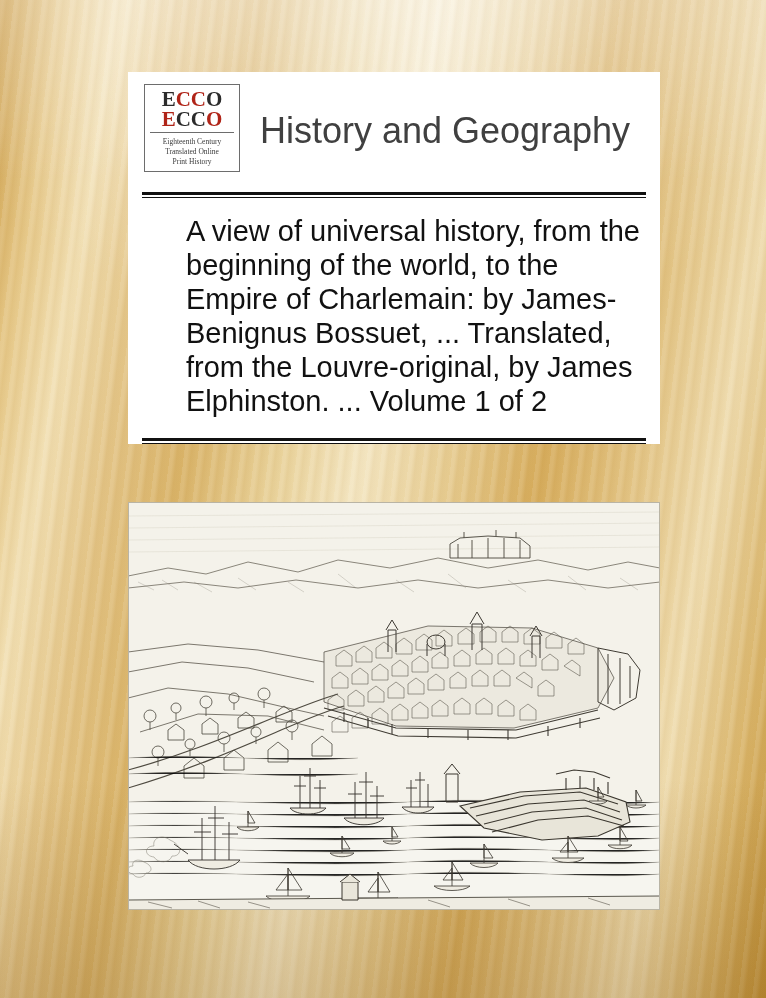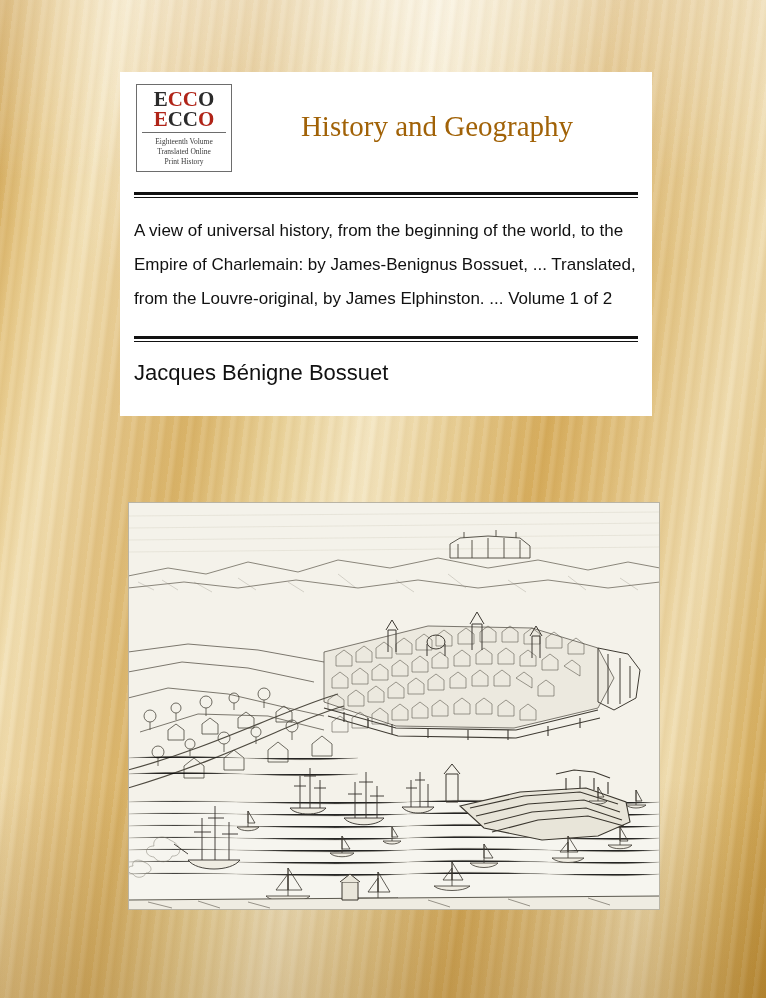--- a/index.html
+++ b/index.html
@@ -51,21 +51,21 @@
         rgba(255,255,255,0.10) 0px,
         rgba(255,255,255,0.10) 3px,
         rgba(160,110,30,0.06) 7px,
         rgba(255,255,255,0.00) 14px);
     pointer-events: none;
   }
 
   
   #title-card {
     position: absolute;
-    left: 120px;
+    left: 128px;
     top: 72px;
     width: 532px;
     background: #ffffff;
     box-sizing: border-box;
     padding: 0;
   }
 
   #ecco-row {
     display: flex;
     align-items: flex-start;
@@ -96,44 +96,45 @@
   }
   .ecco-sub {
     font-family: "Liberation Serif", serif;
     font-size: 7.5px;
     line-height: 10px;
     color: #3a3a3a;
   }
   #series-title {
     flex: 1 1 auto;
     text-align: center;
-    font-family: Liberation Serif, serif;
-    font-size: 29px;
-    color: #a16207;
+    font-family: Liberation Sans, sans-serif;
+    font-size: 36px;
+    color: #404040;
     padding-top: 26px;
     padding-left: 6px;
   }
 
   .hr-thick {
     height: 3px;
     background: #111;
     margin: 4px 14px 0 14px;
   }
   .hr-thin {
     height: 1px;
     background: #111;
     margin: 2px 14px 0 14px;
   }
 
   #main-title {
-    font-size: 17px;
+    font-size: 29px;
     line-height: 34px;
     color: #111;
     padding: 16px 14px 16px 14px;
     font-family: "Liberation Sans", sans-serif;
+    margin-left: 44px;
   }
 
   #author-block {
     padding: 18px 14px 30px 14px;
     font-size: 22px;
     color: #111;
     font-family: "Liberation Sans", sans-serif;
   }
 
   
@@ -155,36 +156,35 @@
   <div id="cover-streaks"></div>
   <div id="cover-vignette"></div>
 
   <div id="title-card">
 
     <div id="ecco-row">
       <div id="ecco-logo">
         <div class="ecco-word"><span>E</span><span class="c-red">CC</span><span>O</span></div>
         <div class="ecco-word"><span class="c-red">E</span><span>CC</span><span class="c-red">O</span></div>
         <div class="ecco-rule"></div>
-        <div class="ecco-sub">Eighteenth Volume</div>
+        <div class="ecco-sub">Eighteenth Century</div>
         <div class="ecco-sub">Translated Online</div>
         <div class="ecco-sub">Print History</div>
       </div>
       <div id="series-title">History and Geography</div>
     </div>
 
     <div class="hr-thick"></div>
     <div class="hr-thin"></div>
 
     <div id="main-title">A view of universal history, from the beginning of the world, to the Empire of Charlemain: by James-Benignus Bossuet, ... Translated, from the Louvre-original, by James Elphinston. ... Volume 1 of 2</div>
 
     <div class="hr-thick"></div>
     <div class="hr-thin"></div>
 
-    <div id="author-block">Jacques Bénigne Bossuet</div>
   </div>
 
   <div id="illustration">
     <svg width="532" height="408" viewBox="0 0 532 408" xmlns="http://www.w3.org/2000/svg">
       <rect x="0" y="0" width="532" height="408" fill="#f4f2ea"></rect>
 
       <g stroke="#cfcabb" stroke-width="0.5" opacity="0.7">
         <line x1="0" y1="14" x2="532" y2="10"></line>
         <line x1="0" y1="26" x2="532" y2="21"></line>
         <line x1="0" y1="38" x2="532" y2="33"></line>

